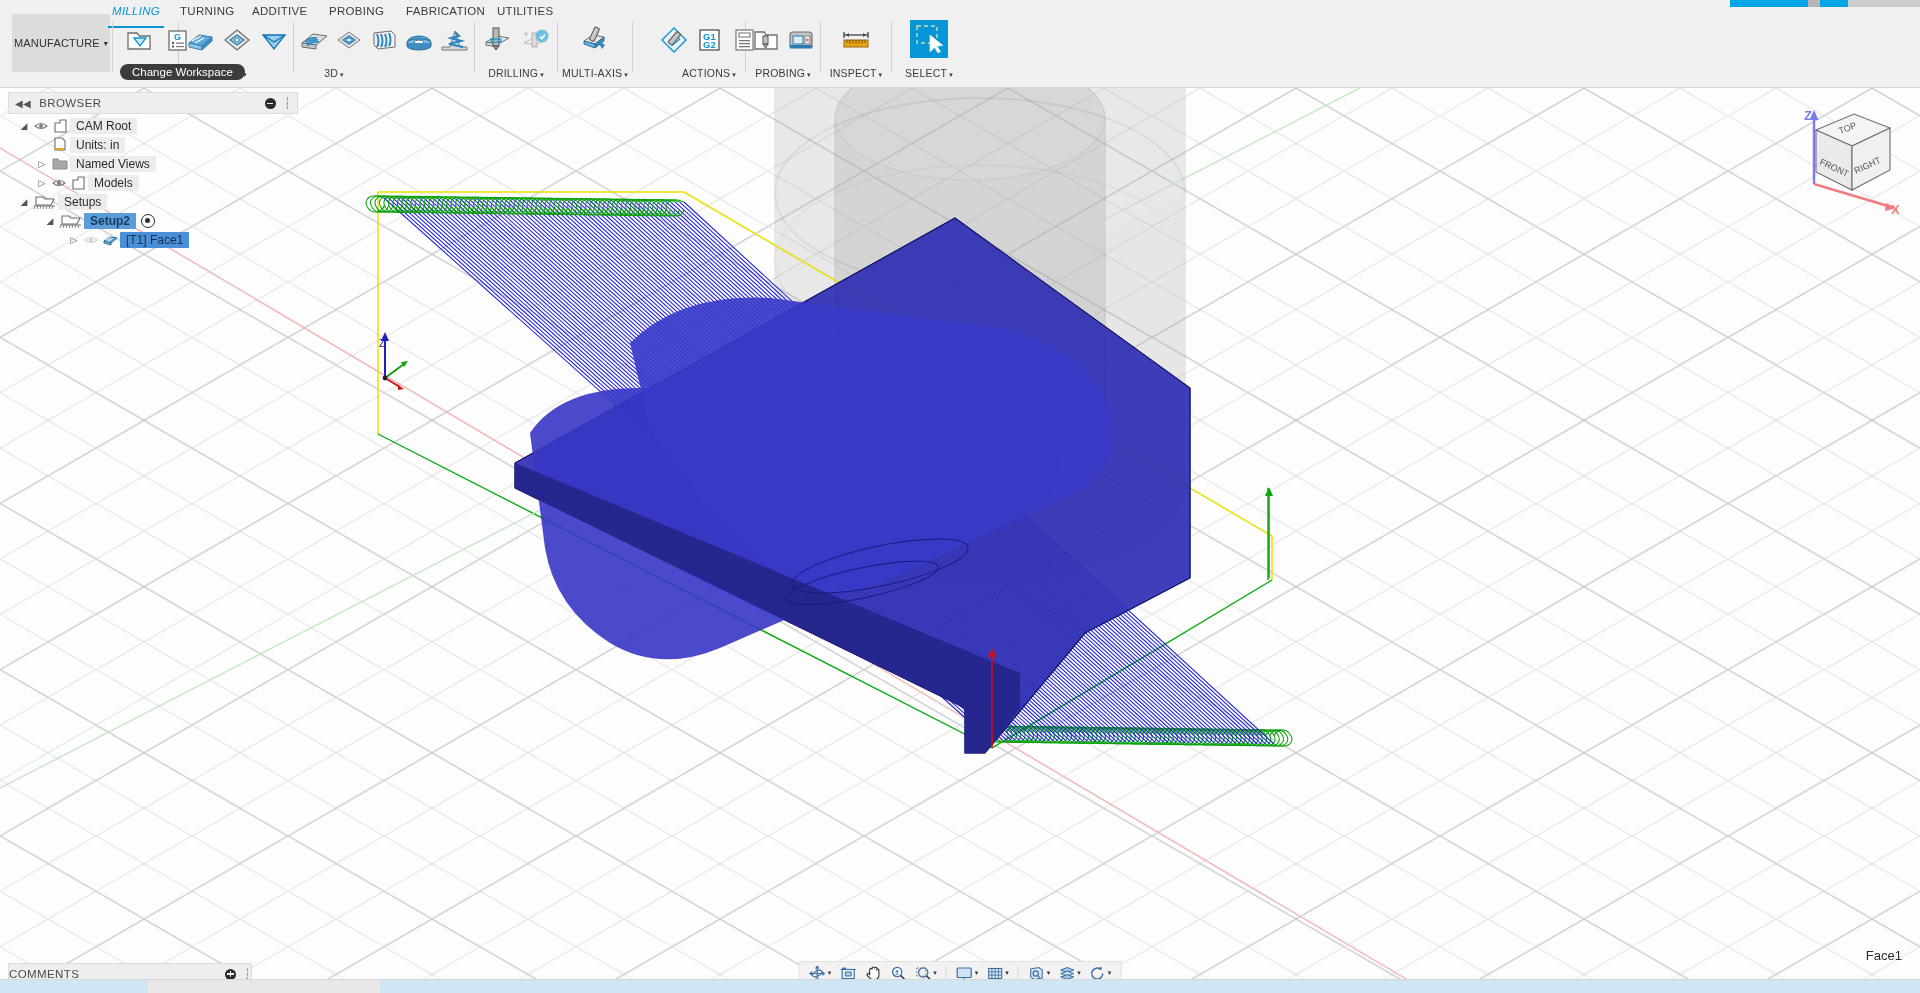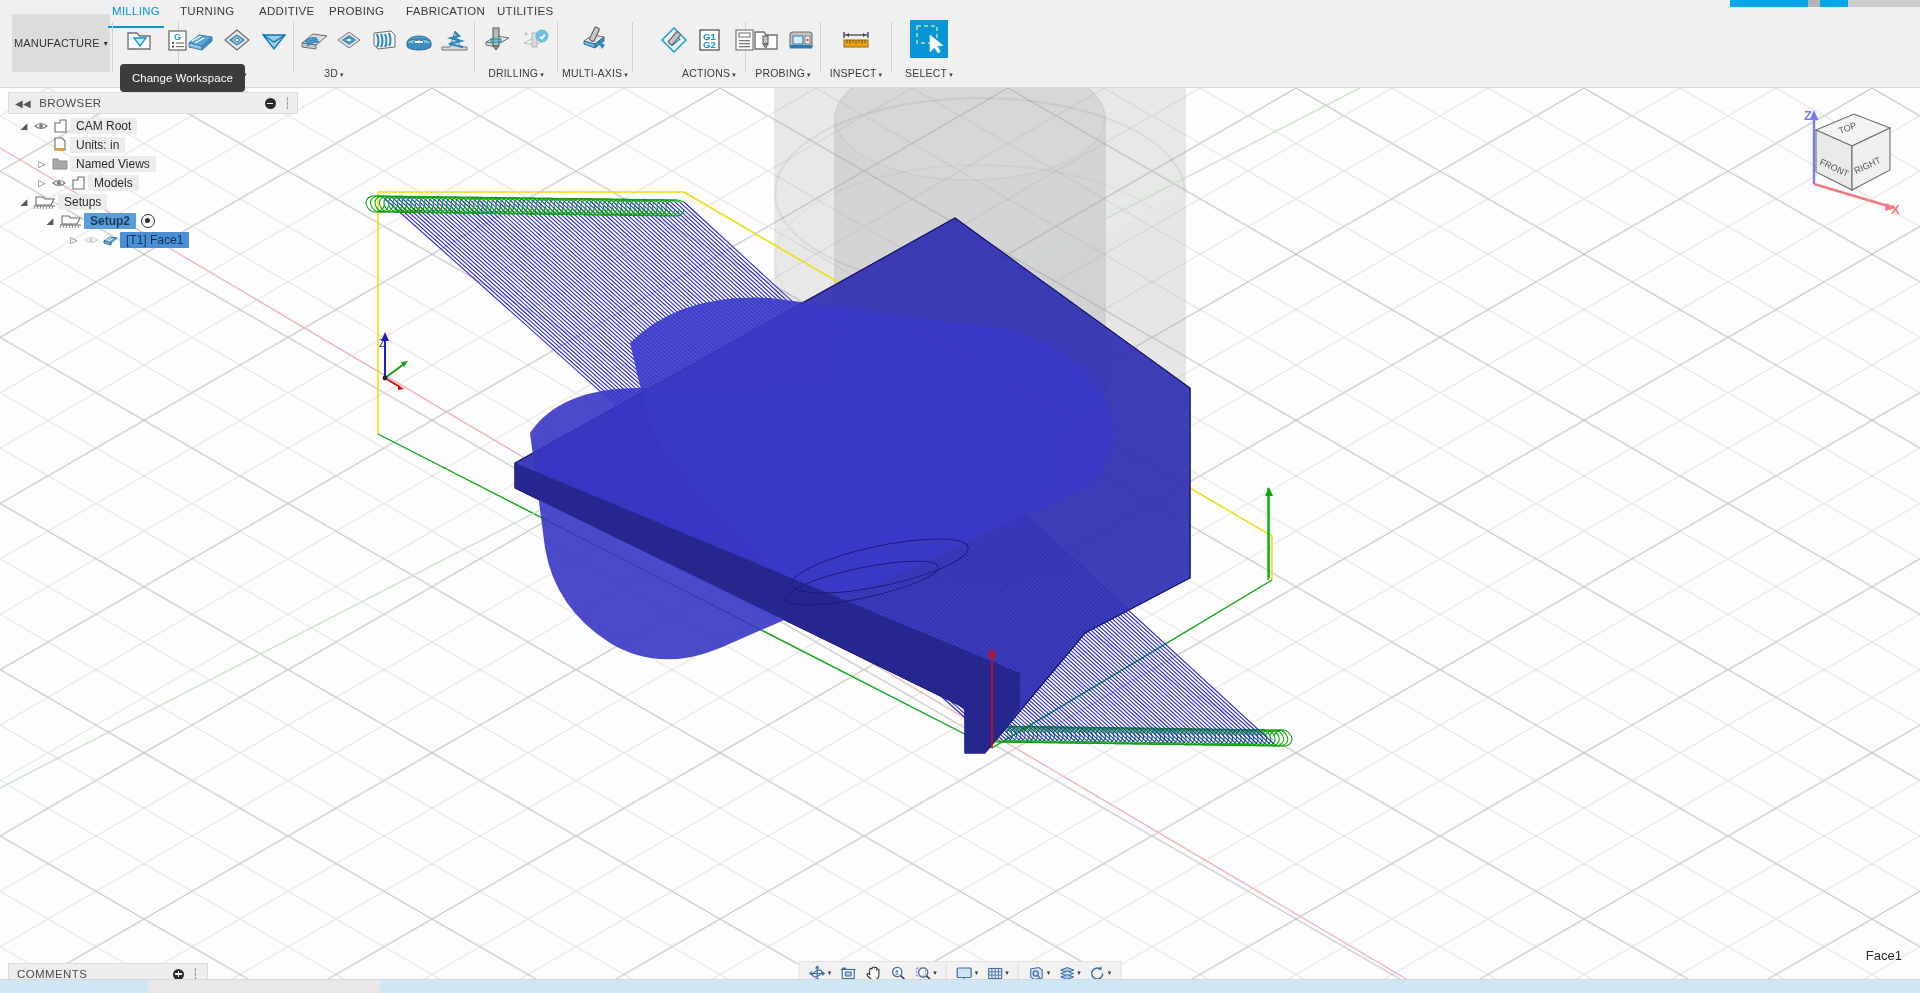--- a/index.html
+++ b/index.html
@@ -33,21 +33,21 @@
     font-size:11px; letter-spacing:.2px; color:#303030; cursor:pointer;
   }
   #workspace-btn .caret { margin-left:4px; font-size:8px; }
 
   
   .tab {
     position:absolute; top:5px; height:20px;
     font-size:11.5px; color:#3b3b3b; letter-spacing:.3px;
     cursor:pointer; white-space:nowrap;
   }
-  .tab.active { color:#0696d7; }
+  .tab.active { color:#0696d7;font-style:italic; }
   .tab.active::after {
     content:""; position:absolute; left:-4px; right:-4px; bottom:-3px;
     height:2px; background:#0696d7;
   }
 
   
   .rgroup { position:absolute; top:20px; height:56px; }
   .rgroup .icons { display:flex; align-items:flex-start; height:40px; }
   .rgroup .glabel {
     position:absolute; bottom:-3px; width:100%; text-align:center;
@@ -55,22 +55,22 @@
   }
   .rgroup .glabel .caret { font-size:7px; margin-left:2px; }
   .rsep { position:absolute; top:22px; width:1px; height:50px; background:#d0d0d0; }
 
   .ricon { width:40px; height:40px; display:flex; align-items:center; justify-content:center; cursor:pointer; }
   .ricon svg { display:block; }
   .ricon.sel { background:#0696d7; }
 
   
   #tooltip {
-    position:absolute; left:120px; top:64px; height:28px;
-    background:#3c3c3c; color:#fff; border-radius:4px;
+    position:absolute; left:120px; top:64px; height:16px;
+    background:#3c3c3c; color:#fff; border-radius:10px;
     padding:0 12px; display:flex; align-items:center;
     font-size:11.5px; z-index:40; white-space:nowrap;
   }
 
   
   #canvas {
     position:absolute; left:0; top:88px; width:1920px; height:905px;
     background:#fcfcfc; overflow:hidden;
   }
   #grid { position:absolute; inset:0; }
@@ -118,23 +118,23 @@
   .trow .target::after {
     content:""; position:absolute; left:3px; top:3px; width:5px; height:5px;
     border-radius:50%; background:#2b2b2b;
   }
 
   
   #viewcube { position:absolute; right:8px; top:8px; width:120px; height:120px; z-index:15; }
 
   
   #comments {
-    position:absolute; left:8px; bottom:8px; width:200px; height:22px;
+    position:absolute; left:8px; bottom:8px; width:244px; height:22px;
     background:#eeeeee; border:1px solid #dcdcdc;
-    display:flex; align-items:center; padding:0 8px; z-index:20;
+    display:flex; align-items:center; padding:0 0; z-index:20;
     color:#4a4a4a; letter-spacing:.4px; font-size:11.5px;
   }
   #comments .spacer { flex:1; }
   #comments .circ {
     width:11px; height:11px; border-radius:50%; background:#2b2b2b; position:relative; cursor:pointer;
   }
   #comments .circ::before { content:""; position:absolute; left:4.7px; top:2.3px; width:1.6px; height:6.4px; background:#eee; }
   #comments .circ::after  { content:""; position:absolute; left:2.3px; top:4.7px; width:6.4px; height:1.6px; background:#eee; }
   #comments .grip { margin-left:8px; color:#888; font-size:11px; cursor:pointer; }
 
@@ -170,21 +170,21 @@
     <div class="seg" id="strip-grey-a"></div>
   </div>
 
   <div id="workspace-btn">
     <span>MANUFACTURE</span>
     <span class="caret">▾</span>
   </div>
 
   <div class="tab active" style="left:112px;"><span>MILLING</span></div>
   <div class="tab" style="left:180px;"><span>TURNING</span></div>
-  <div class="tab" style="left:259px;"><span>ADDITIVE</span></div>
+  <div class="tab" style="left:252px;"><span>ADDITIVE</span></div>
   <div class="tab" style="left:329px;"><span>PROBING</span></div>
   <div class="tab" style="left:406px;"><span>FABRICATION</span></div>
   <div class="tab" style="left:497px;"><span>UTILITIES</span></div>
 
   <div class="rsep" style="left:112px;"></div>
   <div class="rsep" style="left:178px;"></div>
   <div class="rsep" style="left:293px;"></div>
   <div class="rsep" style="left:474px;"></div>
   <div class="rsep" style="left:557px;"></div>
   <div class="rsep" style="left:632px;"></div>

